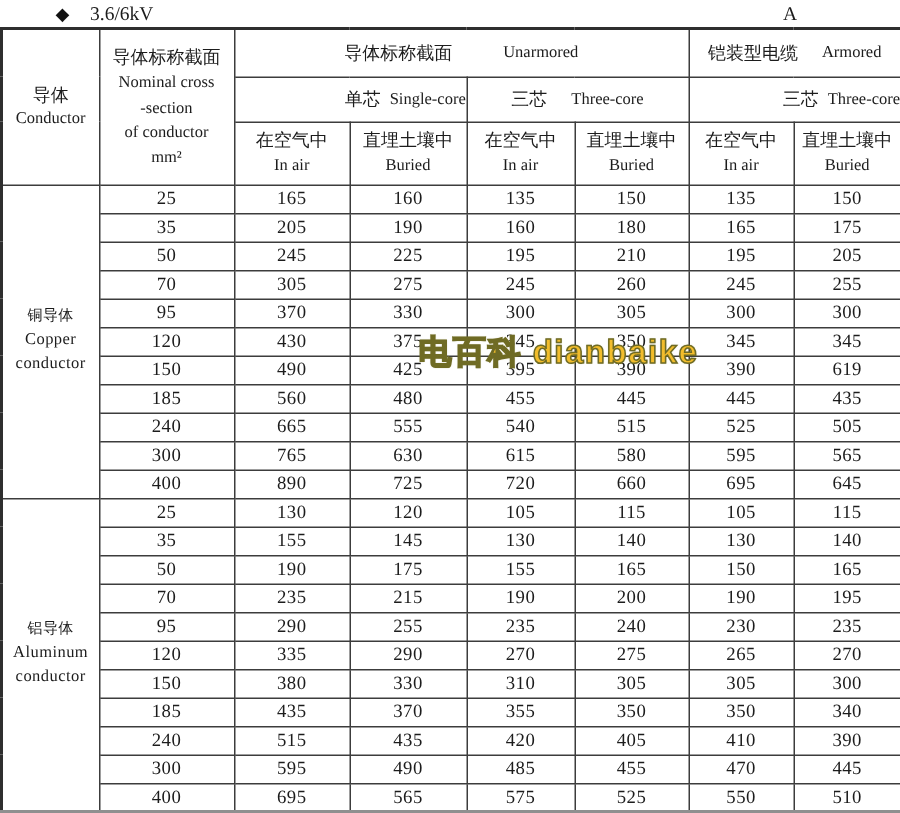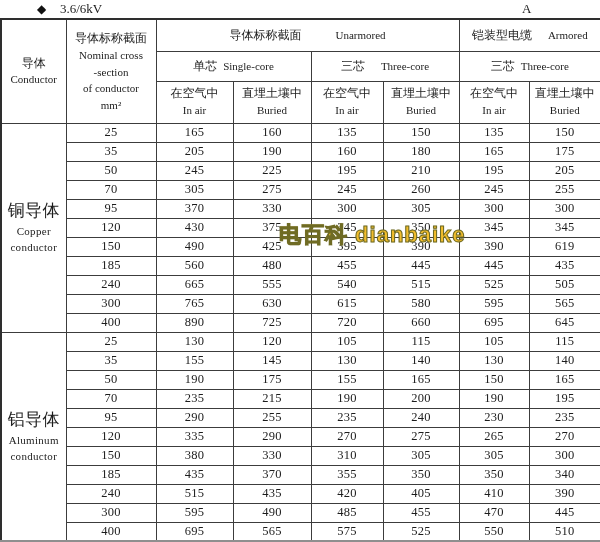--- a/index.html
+++ b/index.html
@@ -28,25 +28,25 @@
   .amp thead tr.hr2{height:30px;}
   .amp thead tr.hr3{height:42px;margin-top:12px;}
   .amp tbody tr{height:19px;}
   .amp tbody td{font-size:12.5px;letter-spacing:.3px;}
 
   .zh{font-size:12px;}
   .en{font-size:11px;}
   .h-split{display:flex;justify-content:center;align-items:center;}
   .gap-wide{gap:34px;}
   .gap-mid{gap:16px;}
-  .gap-small{gap:6px;}
+  .gap-small{gap:6px;justify-content:flex-end;}
   .stack div{line-height:1.45;}
   .crosshead div{line-height:1.5;}
   .conductor-cell div{line-height:1.45;}
-  .conductor-cell .zh{font-size:17px;}
+  .conductor-cell .zh{font-size:10px;}
 
   
   .watermark{
     position:absolute;left:279px;top:220px;z-index:5;
     font-family:"Liberation Sans","DejaVu Sans",sans-serif;
     font-weight:bold;font-size:22px;letter-spacing:1px;white-space:nowrap;
     color:#f2bd2c;
     -webkit-text-stroke:1px #6f6b24;
     text-shadow:0 0 1px #7a7430;
   }

